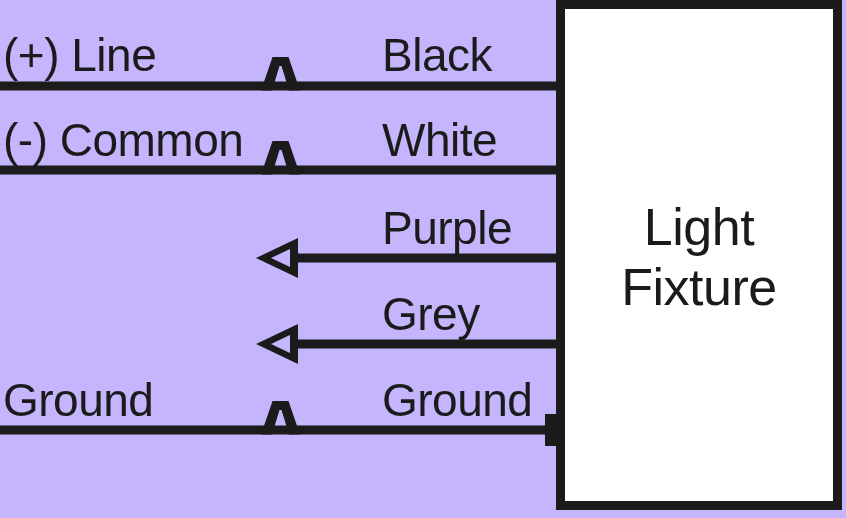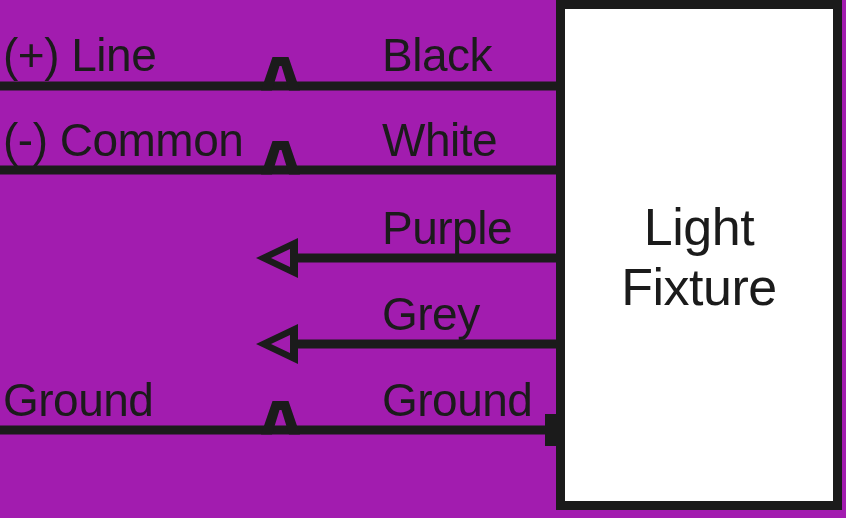--- a/index.html
+++ b/index.html
@@ -8,21 +8,21 @@
     padding: 0;
     background: #ffffff;
   }
   body {
     font-family: "Liberation Sans", "DejaVu Sans", sans-serif;
   }
   #diagram-root {
     position: relative;
     width: 846px;
     height: 518px;
-    background: #a21caf;
+    background: #c4b5fd;
     overflow: hidden;
   }
   #diagram-svg {
     position: absolute;
     top: 0;
     left: 0;
     width: 846px;
     height: 518px;
     display: block;
   }

